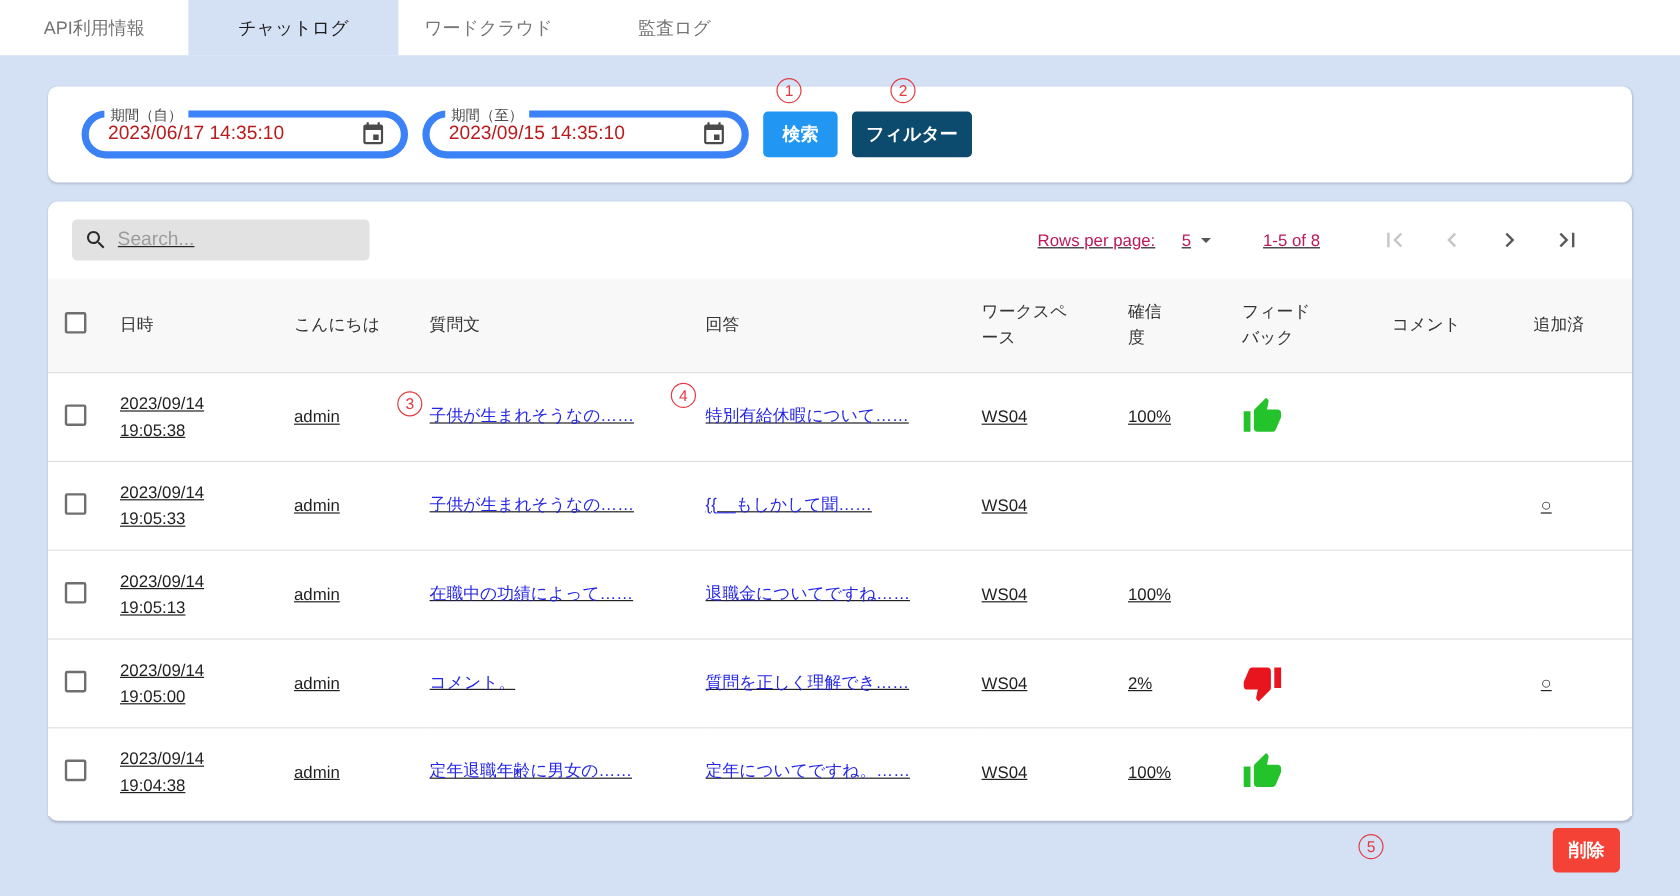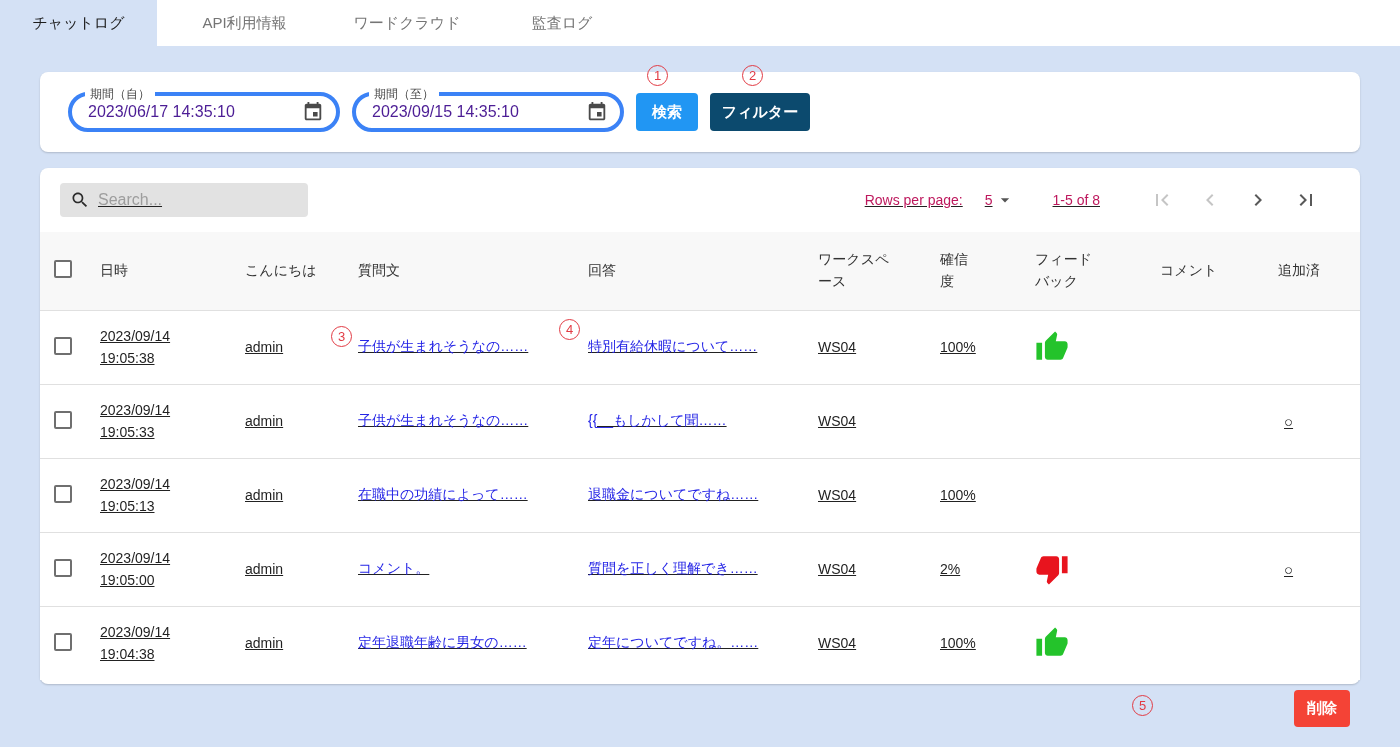--- a/index.html
+++ b/index.html
@@ -27,29 +27,29 @@
   .card {
     background:#fff; border-radius:8px; margin:0 40px;
     box-shadow:0 1px 2px rgba(0,0,0,0.18);
   }
   .filter-card {
     margin-top:26px; height:80px; display:flex; align-items:center;
     padding:0 28px; gap:12px;
   }
   .date-field {
     position:relative; width:272px; height:40px;
-    border:4px solid #3b82f6; border-radius:24px;
+    border:6px solid #3b82f6; border-radius:24px;
     display:flex; align-items:center; justify-content:space-between;
     padding:0 12px 0 16px; cursor:text;
   }
   .date-field .field-label {
     position:absolute; top:-9px; left:13px; background:#fff;
     font-size:12px; color:#4a4a4a; padding:0 5px; line-height:14px; white-space:nowrap;
   }
-  .date-field .field-value { font-size:16px; color:#4c1d95; }
+  .date-field .field-value { font-size:16px; color:#b91c1c; }
   .icon-btn { display:flex; align-items:center; cursor:pointer; }
 
   .btn {
     border:none; border-radius:4px; color:#fff; font-weight:bold;
     font-size:15px; height:38px; cursor:pointer;
     font-family:"Liberation Sans","DejaVu Sans",sans-serif;
   }
   .btn-search  { background:#2196f3; width:62px; }
   .btn-filter  { background:#0c4a6e; width:100px; }
 
@@ -119,25 +119,25 @@
   .ann-1 { left:647px; top:65px; }
   .ann-2 { left:742px; top:65px; }
   .ann-3 { left:331px; top:326px; }
   .ann-4 { left:559px; top:319px; }
   .ann-5 { left:1132px; top:695px; }
 </style>
 </head>
 <body>
 
 <div class="tabbar" data-name="tab-bar">
+  <div class="tab" data-name="tab-api-usage">
+      <span data-name="tab-api-usage-label">API利用情報</span>
+    </div>
   <div class="tab active" data-name="tab-chat-log">
       <span data-name="tab-chat-log-label">チャットログ</span>
-    </div>
-  <div class="tab" data-name="tab-api-usage">
-      <span data-name="tab-api-usage-label">API利用情報</span>
     </div>
   <div class="tab" data-name="tab-word-cloud">
       <span data-name="tab-word-cloud-label">ワードクラウド</span>
     </div>
   <div class="tab" data-name="tab-audit-log">
       <span data-name="tab-audit-log-label">監査ログ</span>
     </div>
 </div>
 
 <div class="card filter-card" data-name="date-filter-panel">

